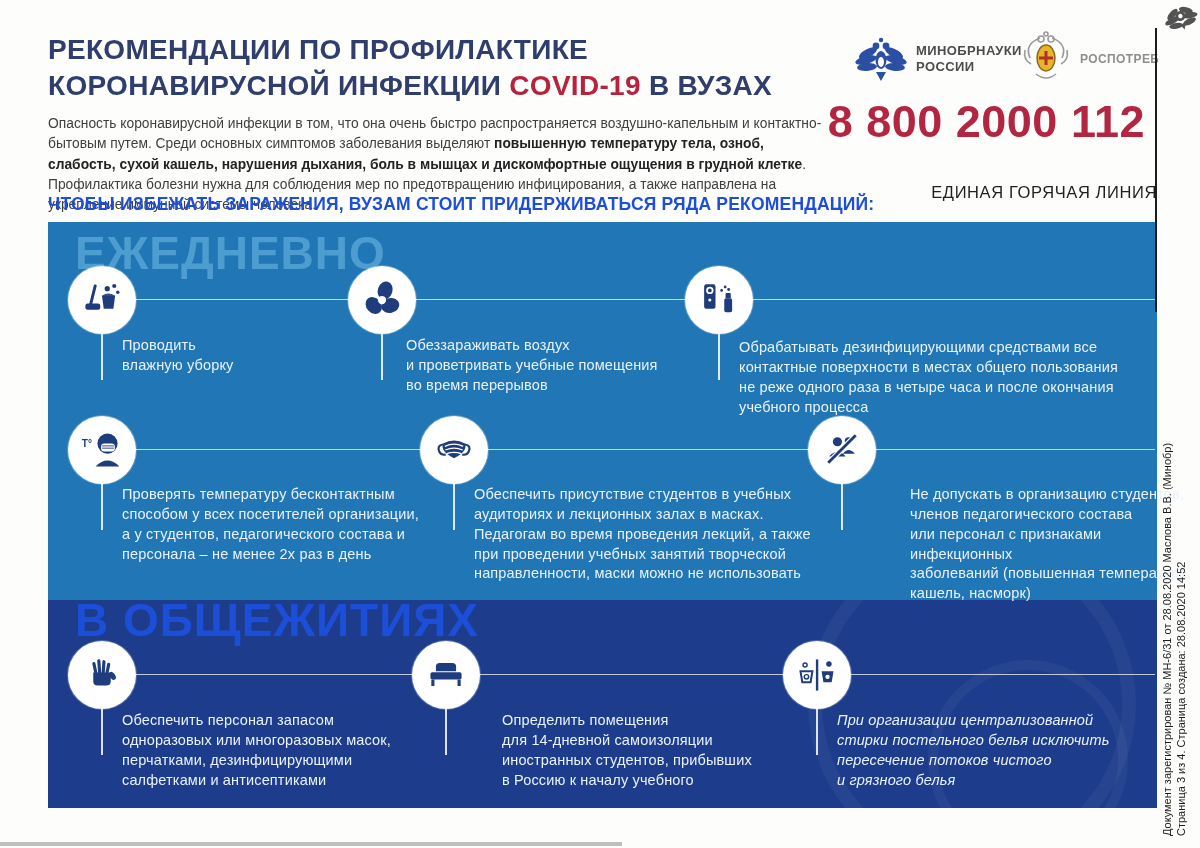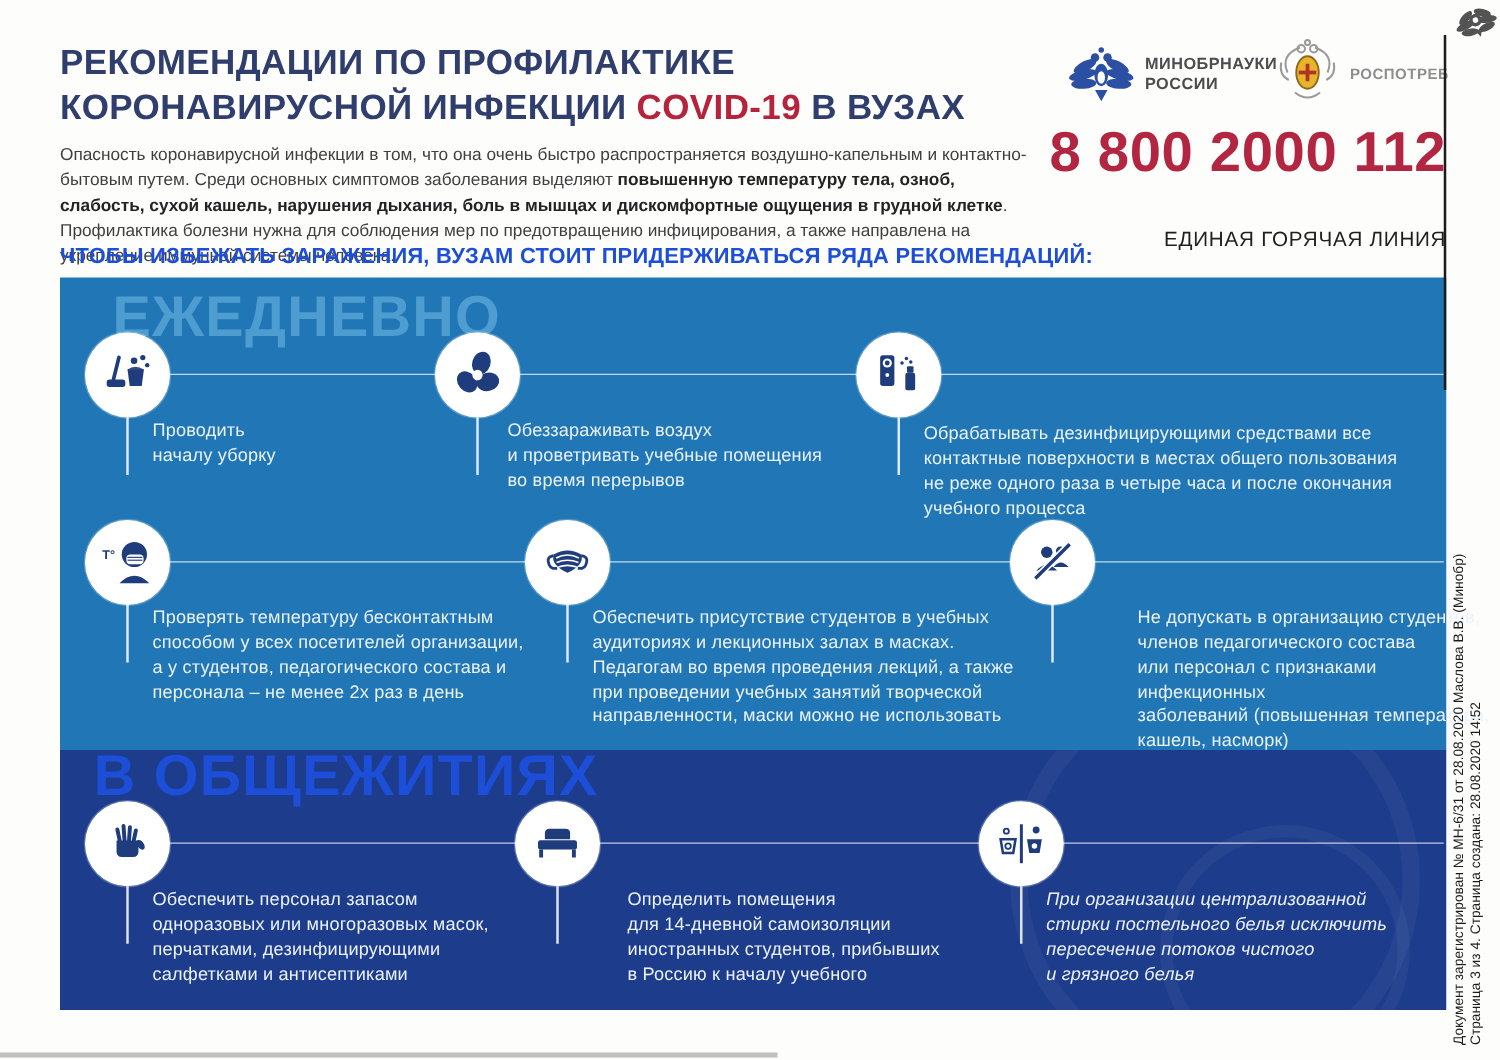--- a/index.html
+++ b/index.html
@@ -28,37 +28,37 @@
     font-size:17.5px;font-weight:800;color:#1d4ed8;letter-spacing:.2px;
   }
 
   
   .logo-wrap{top:34px;display:flex;align-items:center;}
   .logo-label{font-size:13px;font-weight:700;color:#4c4c4f;line-height:1.25;letter-spacing:.4px;white-space:pre-line;}
   .logo-label.gray{color:#8e8e90;font-size:12px;white-space:nowrap;}
 
   
   .hotline-number{
-    top:96px;right:43px;
+    top:96px;right:55px;
     font-size:45px;font-weight:800;color:#b22642;
     letter-spacing:.5px;white-space:nowrap;
   }
   .hotline-label{
     top:147px;right:43px;
     font-size:16.5px;font-weight:400;color:#1f1f21;letter-spacing:.6px;margin-top:36px;
   }
 
   
   .panel{left:48px;top:222px;width:1109px;height:586px;}
   .sect1{left:0;top:0;width:1109px;height:378px;background:#2176b5;}
   .sect2{left:0;top:378px;width:1109px;height:208px;background:#1d3c8c;overflow:hidden;}
   .sect-title{
     font-size:46px;font-weight:800;letter-spacing:1px;line-height:1;
   }
-  .sect1-title{left:75px;top:230px;color:#4e9dd0;margin-left:15px;}
+  .sect1-title{left:75px;top:230px;color:#4e9dd0;}
   .sect2-title{left:75px;top:597px;color:#1d4ed8;}
 
   .connector{height:1px;background:rgba(255,255,255,.72);}
   .circle{
     width:68px;height:68px;border-radius:50%;background:#ffffff;
     display:flex;align-items:center;justify-content:center;
     box-shadow:0 0 0 1px rgba(255,255,255,.25);
   }
   .tick{width:2px;background:rgba(255,255,255,.85);}
   .item-text{
@@ -159,21 +159,21 @@
     <rect x="12" y="6" width="3.4" height="24" rx="1.6" transform="rotate(14 14 18)"></rect>
     <path d="M24 19 L39 19 L37 34 L26 34 Z"></path>
     <path d="M24 19 q7 -5 15 0 l-1.5 3 l-12 0 Z" opacity=".9"></path>
     <circle cx="30" cy="11" r="3"></circle>
       <circle cx="38" cy="8" r="2.4"></circle>
       <circle cx="42" cy="15" r="2"></circle>
   </svg>
 </div>
 <div class="abs tick" style="left:101px;top:334px;height:46px;"></div>
 <div class="abs item-text" style="left:122px;top:336px;">Проводить
-началу уборку</div>
+влажную уборку</div>
 
 <div class="abs circle" style="left:348px;top:266px;">
   <svg width="44" height="44" viewBox="0 0 48 48" fill="#1f3c7c">
     <ellipse cx="24" cy="13" rx="8" ry="10" transform="rotate(18 24 24)"></ellipse>
     <ellipse cx="15" cy="30" rx="8" ry="10" transform="rotate(138 15 30)"></ellipse>
     <ellipse cx="33" cy="30" rx="8" ry="10" transform="rotate(258 33 30)"></ellipse>
     <circle cx="24" cy="24" r="4.5" fill="#ffffff"></circle>
   </svg>
 </div>
 <div class="abs tick" style="left:381px;top:334px;height:46px;"></div>

